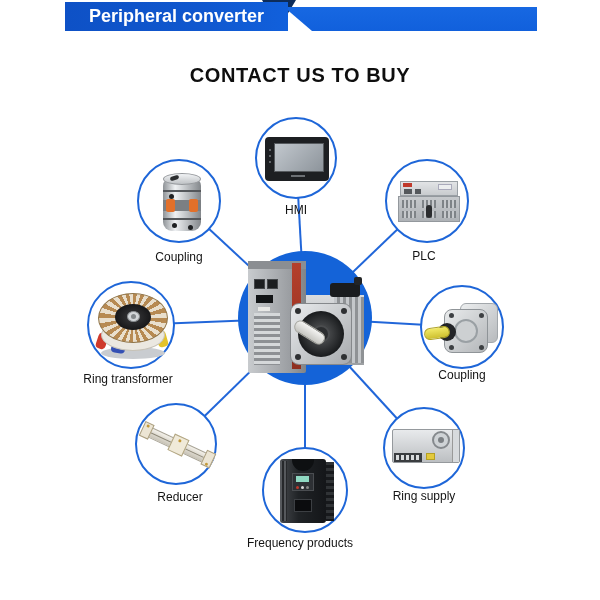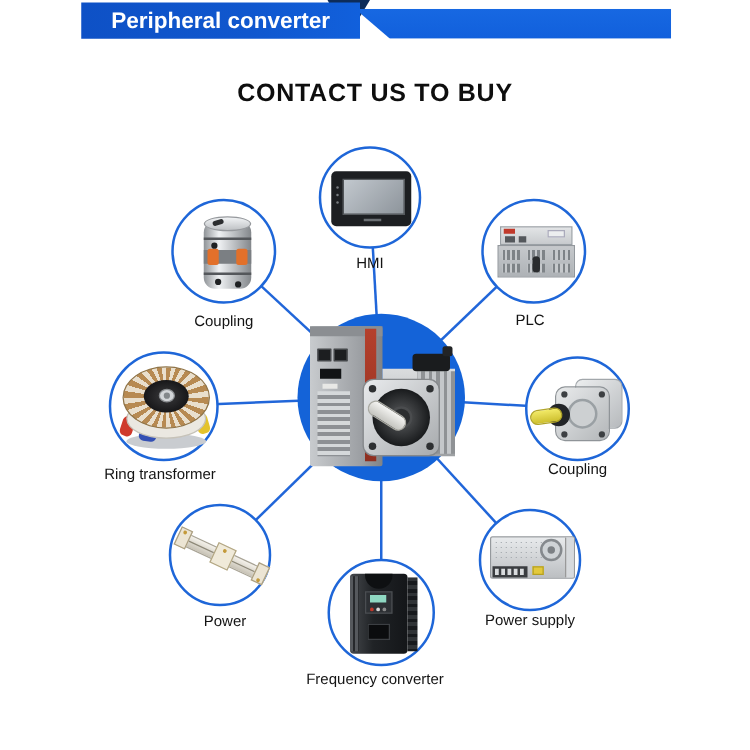--- a/index.html
+++ b/index.html
@@ -269,55 +269,55 @@
       <div class="mod-line"></div>
       <div class="mod-endL"></div>
       <div class="mod-endR"></div>
       <div class="mod-car"></div>
       <div class="mod-dot" style="left:-1px;top:14px"></div>
       <div class="mod-dot" style="left:68px;top:24px"></div>
       <div class="mod-dot" style="left:34px;top:14px"></div>
     </div>
   </div>
 </div>
-<div class="node-label l-module">Power</div>
+<div class="node-label l-module">Reducer</div>
 
 <div class="node n-power">
   <div class="art ps-art">
     <div class="ps-box"></div>
     <div class="ps-holes"></div>
     <div class="ps-fan"></div>
     <div class="ps-fanc"></div>
     <div class="ps-cap"></div>
     <div class="ps-terms"></div>
     <div class="ps-term" style="left:4px"></div>
     <div class="ps-term" style="left:9px"></div>
     <div class="ps-term" style="left:14px"></div>
     <div class="ps-term" style="left:19px"></div>
     <div class="ps-term" style="left:24px"></div>
     <div class="ps-label"></div>
   </div>
 </div>
-<div class="node-label l-power">Power supply</div>
+<div class="node-label l-power">Ring supply</div>
 
 <div class="node n-freq">
   <div class="art fc-art">
     <div class="fc-body"></div>
     <div class="fc-fins"></div>
     <div class="fc-arc"></div>
     <div class="fc-panel"></div>
     <div class="fc-screen"></div>
     <div class="fc-btn" style="left:16px;background:#c0392b"></div>
     <div class="fc-btn" style="left:21px;background:#d8d8d8"></div>
     <div class="fc-btn" style="left:26px;background:#888"></div>
     <div class="fc-vent"></div>
     <div class="fc-side"></div>
   </div>
 </div>
-<div class="node-label l-freq">Frequency converter</div>
+<div class="node-label l-freq">Frequency products</div>
 
 <div class="hub">
   <div class="art hub-art">
     <div class="sd-drive"></div>
     <div class="sd-top"></div>
     <div class="sd-red"></div>
     <div class="sd-port1"></div>
     <div class="sd-port2"></div>
     <div class="sd-disp"></div>
     <div class="sd-label"></div>

